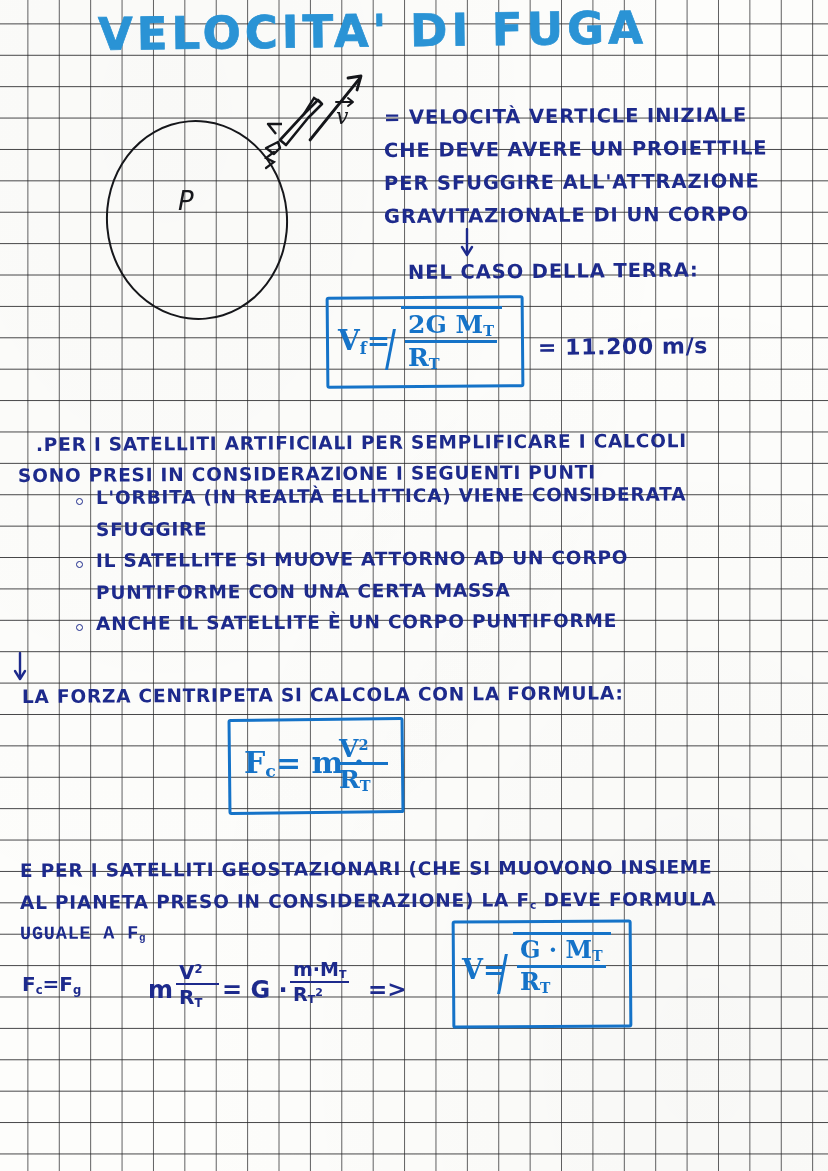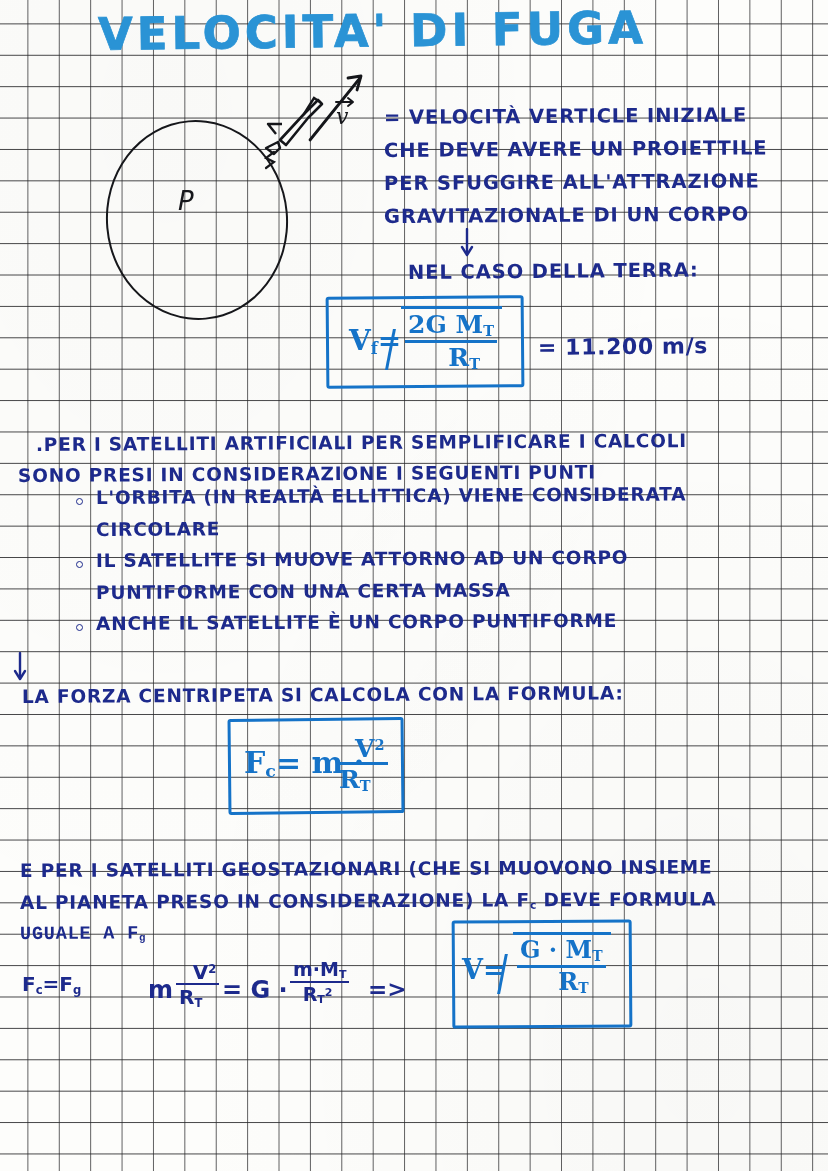--- a/index.html
+++ b/index.html
@@ -123,21 +123,21 @@
     color: #1573c8;
     font-family: "DejaVu Serif", serif;
     font-weight: 700;
     white-space: nowrap;
     line-height: 1;
   }
   .math.dark { color: #1d2a8c; font-family: "DejaVu Sans", sans-serif; font-weight: 600;}
   .frac {
     display: inline-block;
     vertical-align: middle;
-    text-align: right;
+    text-align: left;
   }
   .frac .num {
     display: block;
     padding: 0 3px 1px 3px;
   }
   .frac .den {
     display: block;
     padding: 2px 17px 0 3px;
   }
   .frac.bar-blue .num { border-bottom: 3px solid #1573c8; }
@@ -234,21 +234,21 @@
 
   <svg class="down-arrow" style="left:459px; top:228px;" viewBox="0 0 16 30">
     <line x1="8" y1="1" x2="8" y2="25" stroke="#1d2a8c" stroke-width="2.4" stroke-linecap="round"></line>
     <path d="M3 19 L8 27 L13 19" fill="none" stroke="#1d2a8c" stroke-width="2.4" stroke-linecap="round" stroke-linejoin="round"></path>
   </svg>
 
   <div class="hw deftext" style="left:408px; top:263px; transform:rotate(-0.5deg);">NEL CASO DELLA TERRA:</div>
 
   <div class="formula-box" id="box-vf"></div>
 
-  <div class="math" style="left:338px; top:327px; font-size:28px;margin-left:11px;">
+  <div class="math" style="left:338px; top:327px; font-size:28px;">
     <span>V</span><sub>f</sub><span>=</span>
   </div>
 
   <div class="math" style="left:386px; top:306px; font-size:25px;">
     <span class="sqrt">
       <span class="radicand">
         <span class="frac bar-blue">
           <span class="num"><span>2G M</span><sub>T</sub></span>
           <span class="den"><span>R</span><sub>T</sub></span>
         </span>
@@ -256,21 +256,21 @@
     </span>
   </div>
 
   <div class="hw" style="left:538px; top:337px; font-size:22px; transform:rotate(-0.6deg);">= 11.200 m/s</div>
 
   <div class="hw bodyline" style="left:36px; top:436px; transform:rotate(-0.35deg);">.PER I SATELLITI ARTIFICIALI PER SEMPLIFICARE I CALCOLI</div>
   <div class="hw bodyline" style="left:18px; top:467px; transform:rotate(-0.35deg);">SONO PRESI IN CONSIDERAZIONE I SEGUENTI PUNTI</div>
 
   <div class="bullet-dot" style="left:76px; top:498px;"></div>
   <div class="hw bodyline" style="left:96px; top:489px; transform:rotate(-0.35deg);">L'ORBITA (IN REALTÀ ELLITTICA) VIENE CONSIDERATA</div>
-  <div class="hw bodyline" style="left:96px; top:521px; transform:rotate(-0.35deg);">CIRCOLARE</div>
+  <div class="hw bodyline" style="left:96px; top:521px; transform:rotate(-0.35deg);">SFUGGIRE</div>
 
   <div class="bullet-dot" style="left:76px; top:561px;"></div>
   <div class="hw bodyline" style="left:96px; top:552px; transform:rotate(-0.35deg);">IL SATELLITE SI MUOVE ATTORNO AD UN CORPO</div>
   <div class="hw bodyline" style="left:96px; top:584px; transform:rotate(-0.35deg);">PUNTIFORME CON UNA CERTA MASSA</div>
 
   <div class="bullet-dot" style="left:76px; top:624px;"></div>
   <div class="hw bodyline" style="left:96px; top:615px; transform:rotate(-0.35deg);">ANCHE IL SATELLITE È UN CORPO PUNTIFORME</div>
 
   <svg class="down-arrow" style="left:12px; top:652px;" viewBox="0 0 16 30">
     <line x1="8" y1="1" x2="8" y2="25" stroke="#1d2a8c" stroke-width="2.4" stroke-linecap="round"></line>

